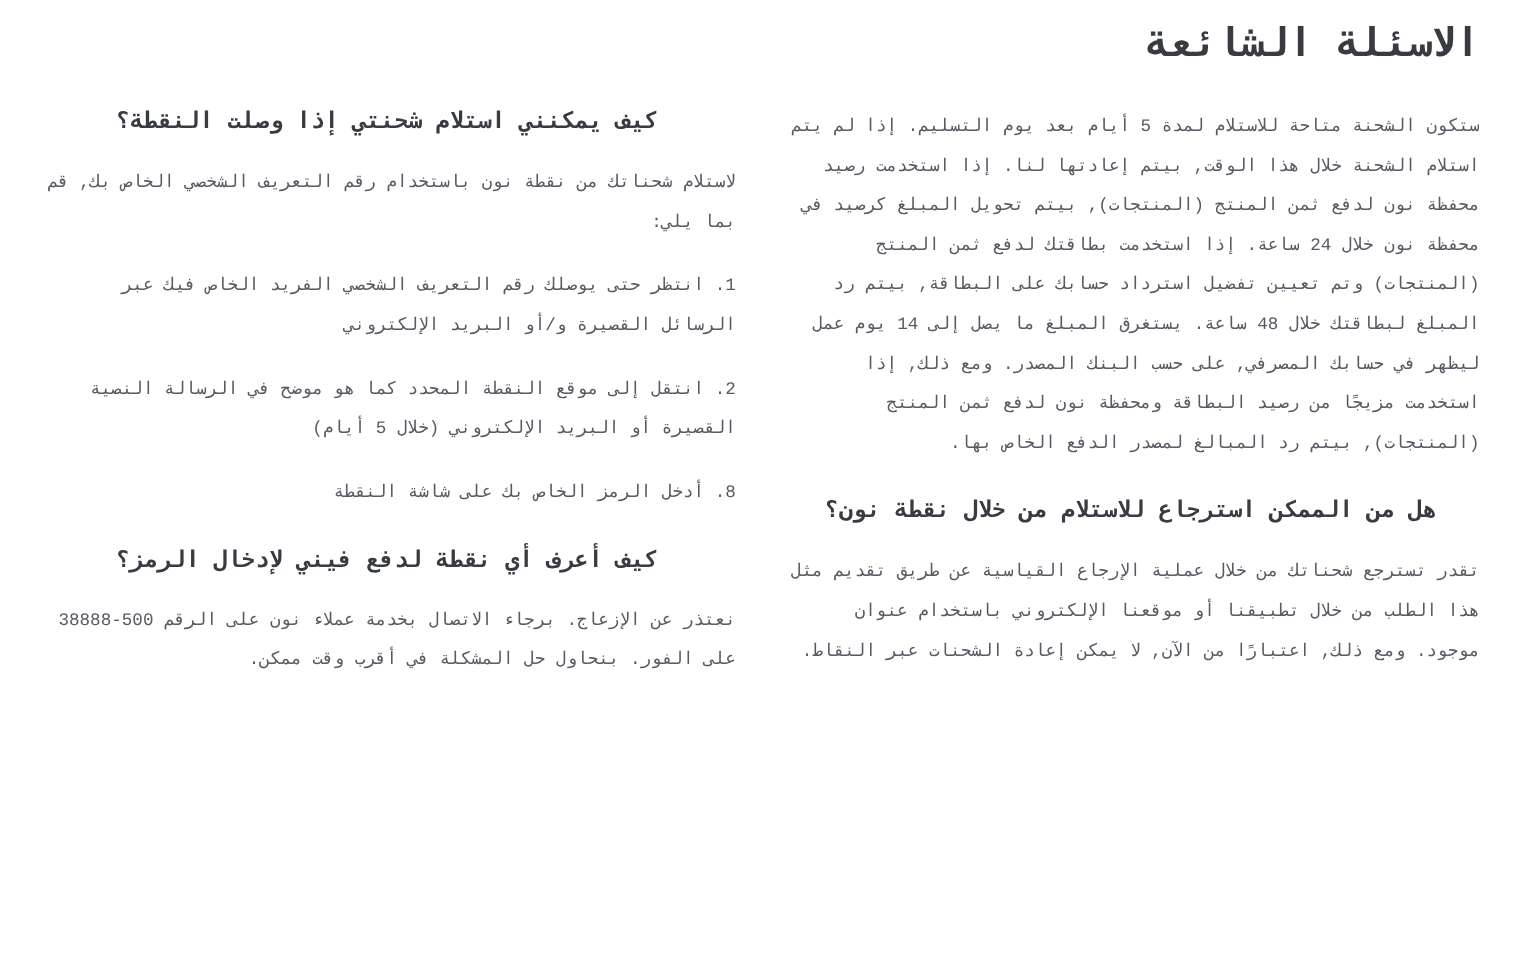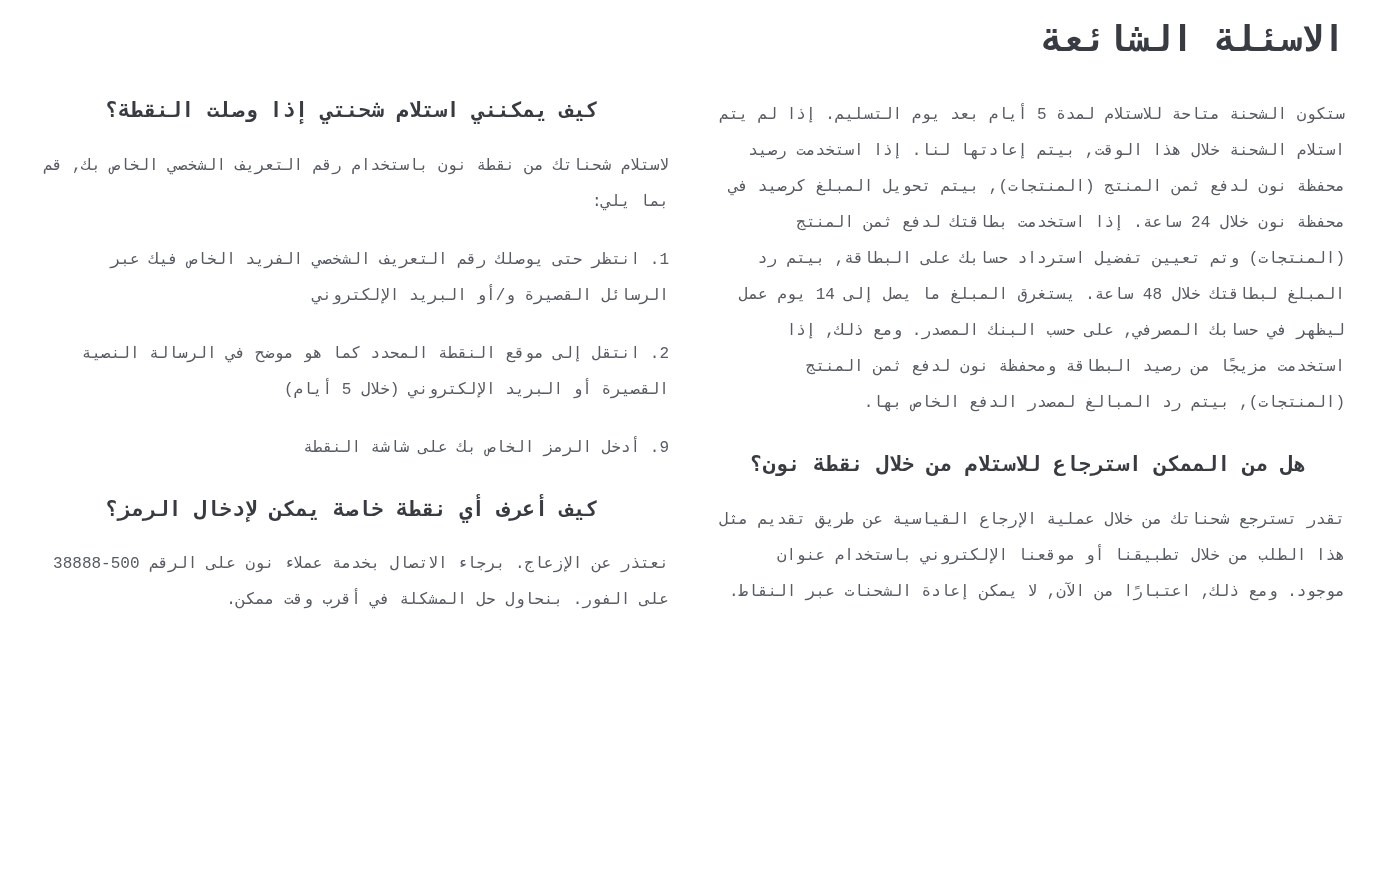--- a/index.html
+++ b/index.html
@@ -86,25 +86,25 @@
 
     </section>
 
     <section class="col">
 
       <article class="faq-item">
         <h2 class="faq-question">كيف يمكنني استلام شحنتي إذا وصلت النقطة؟</h2>
         <p class="faq-para">لاستلام شحناتك من نقطة نون باستخدام رقم التعريف الشخصي الخاص بك, قم بما يلي:</p>
         <p class="faq-para">1. انتظر حتى يوصلك رقم التعريف الشخصي الفريد الخاص فيك عبر الرسائل القصيرة و/أو البريد الإلكتروني</p>
         <p class="faq-para">2. انتقل إلى موقع النقطة المحدد كما هو موضح في الرسالة النصية القصيرة أو البريد الإلكتروني (خلال 5 أيام)</p>
-        <p class="faq-para">9. أدخل الرمز الخاص بك على شاشة النقطة</p>
+        <p class="faq-para">8. أدخل الرمز الخاص بك على شاشة النقطة</p>
       </article>
 
       <article class="faq-item">
-        <h2 class="faq-question">كيف أعرف أي نقطة خاصة يمكن لإدخال الرمز؟</h2>
+        <h2 class="faq-question">كيف أعرف أي نقطة لدفع فيني لإدخال الرمز؟</h2>
       </article>
 
       <article class="faq-item">
         <p class="faq-para">نعتذر عن الإزعاج. برجاء الاتصال بخدمة عملاء نون على الرقم 500-38888 على الفور. بنحاول حل المشكلة في أقرب وقت ممكن.</p>
       </article>
 
     </section>
 
   </div>
 

